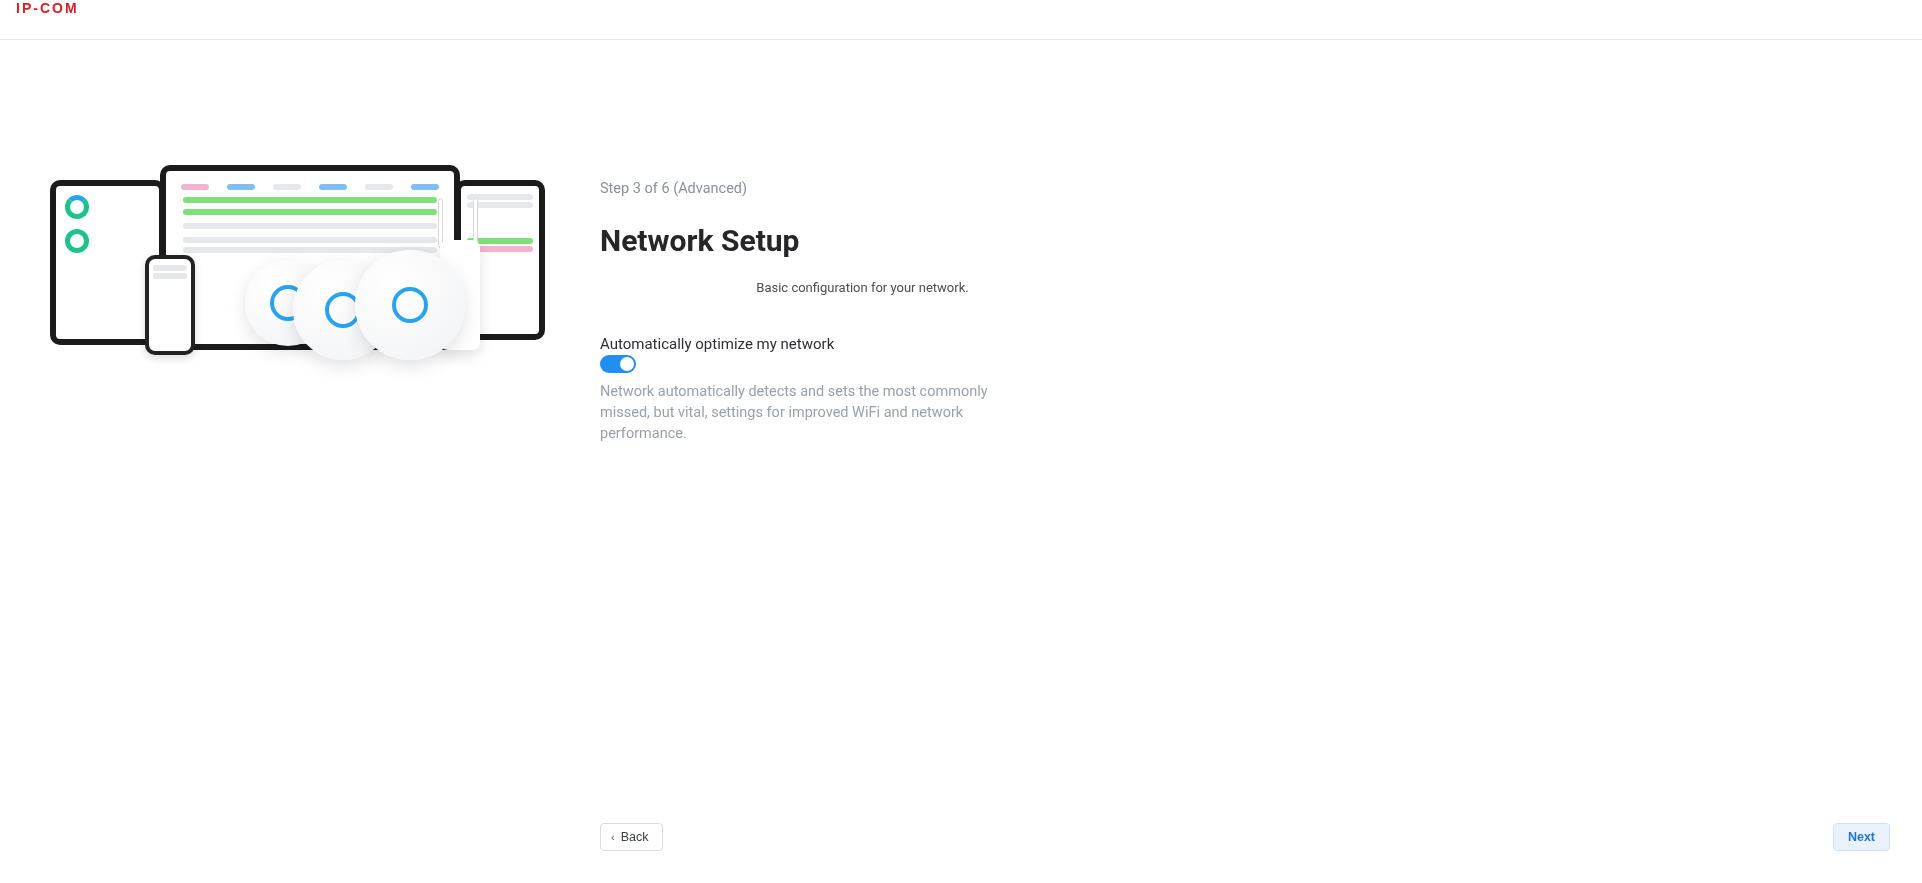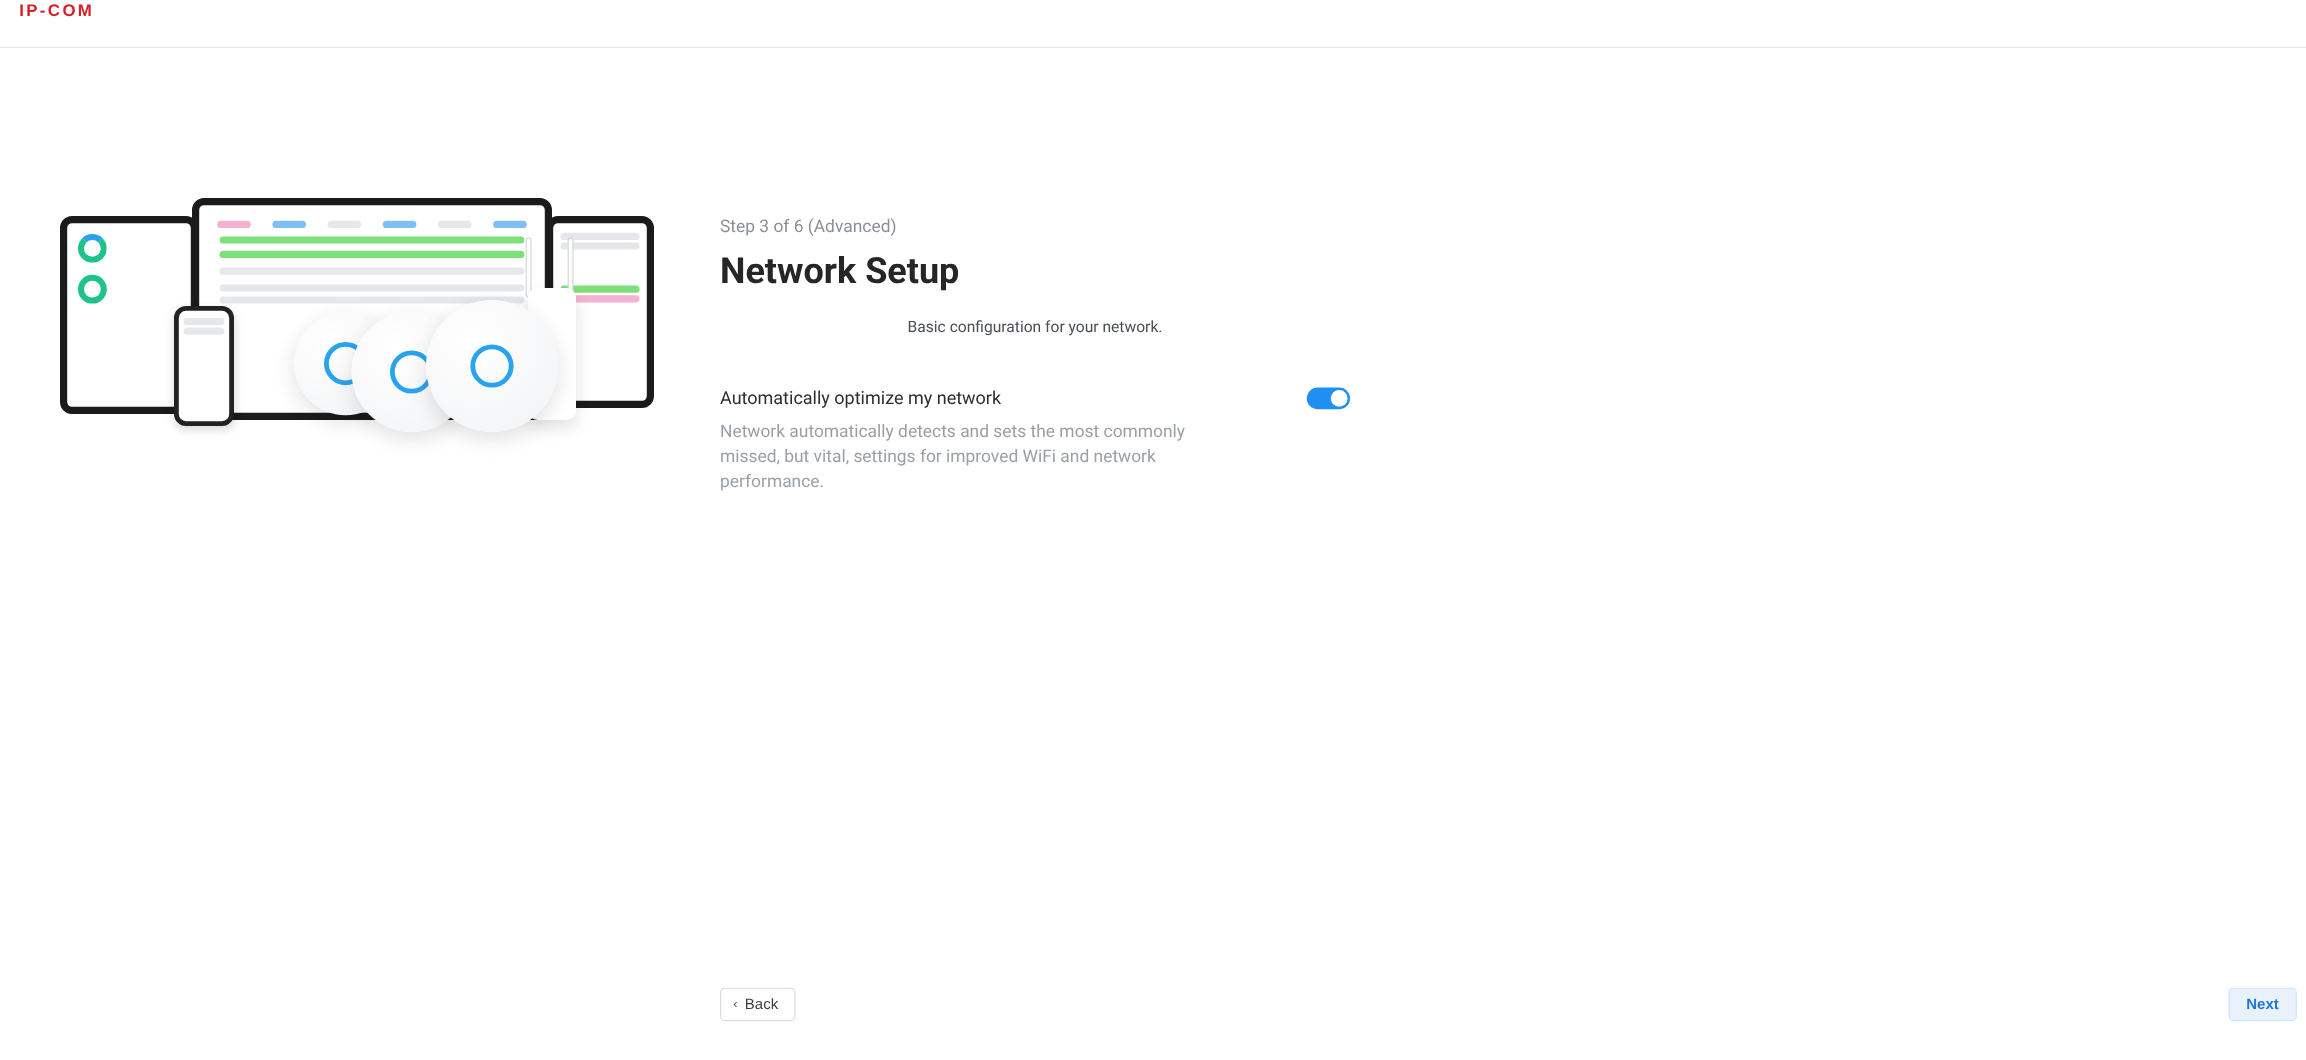--- a/index.html
+++ b/index.html
@@ -31,35 +31,35 @@
   .dash-line { height:6px; border-radius:3px; margin:2px 0; }
   .tablet .inner { padding:6px; }
   .donut { width:24px; height:24px; border:5px solid #1fc28b; border-top-color:#2aa3ef; border-radius:50%; margin:3px; display:inline-block; }
   .chip { display:inline-block; width:28px; height:6px; border-radius:3px; margin:1px; }
   .bar-green { background:#7fe07b; }
   .bar-blue  { background:#7fbff5; }
   .bar-pink  { background:#f2b2d0; }
   .bar-grey  { background:#e5e7ea; }
 
   .right-col { flex:1; padding-left:35px; max-width:560px; }
-  .step { color:#8a8f98; font-size:14.5px; margin-bottom:12px; }
+  .step { color:#8a8f98; font-size:14.5px; margin-bottom:26px; }
   .title { font-size:30px; font-weight:700; color:#262629; margin-bottom:22px; }
   .subtitle { font-size:13px; color:#4a4d52; margin-bottom:40px;text-align:center; }
 
-  .opt-row { display:flex; align-items:flex-end; justify-content:space-between; margin-bottom:8px; }
+  .opt-row { display:flex; align-items:flex-start; justify-content:space-between; margin-bottom:8px;flex-direction:column; }
   .opt-label { font-size:15px; color:#2c2e33; }
   .opt-desc { font-size:14.5px; color:#9aa0a8; line-height:1.45; max-width:430px; margin-bottom:34px; }
 
   .toggle { width:36px; height:18px; border-radius:10px; background:#1f8ff2; position:relative; cursor:pointer; flex-shrink:0; margin-top:2px; }
   .toggle .knob { position:absolute; right:2px; top:2px; width:14px; height:14px; border-radius:50%; background:#fff; }
 
   .footer-actions { position:fixed; bottom:32px; left:0; right:0; }
   .back-btn { position:absolute; left:600px; bottom:0; border:1px solid #d9dbe0; background:#fff; border-radius:4px; padding:6px 14px 6px 10px; font-size:12.5px; color:#3a3d42; cursor:pointer; display:inline-flex; align-items:center; gap:6px; }
   .back-btn .chev { font-size:11px; color:#555; }
-  .next-btn { position:absolute; right:8px; bottom:0; background:#e9f2fc; border:1px solid #cfe3f7; color:#1f77d0; border-radius:4px; padding:6px 14px; font-size:12.5px; cursor:pointer; font-weight:600; }
+  .next-btn { position:absolute; right:32px; bottom:0; background:#e9f2fc; border:1px solid #cfe3f7; color:#1f77d0; border-radius:4px; padding:6px 14px; font-size:12.5px; cursor:pointer; font-weight:600; }
 </style>
 </head>
 <body>
 
 <div class="topbar">
   <span class="logo">IP-COM</span>
 </div>
 
 <div class="page">
   <div class="content">

